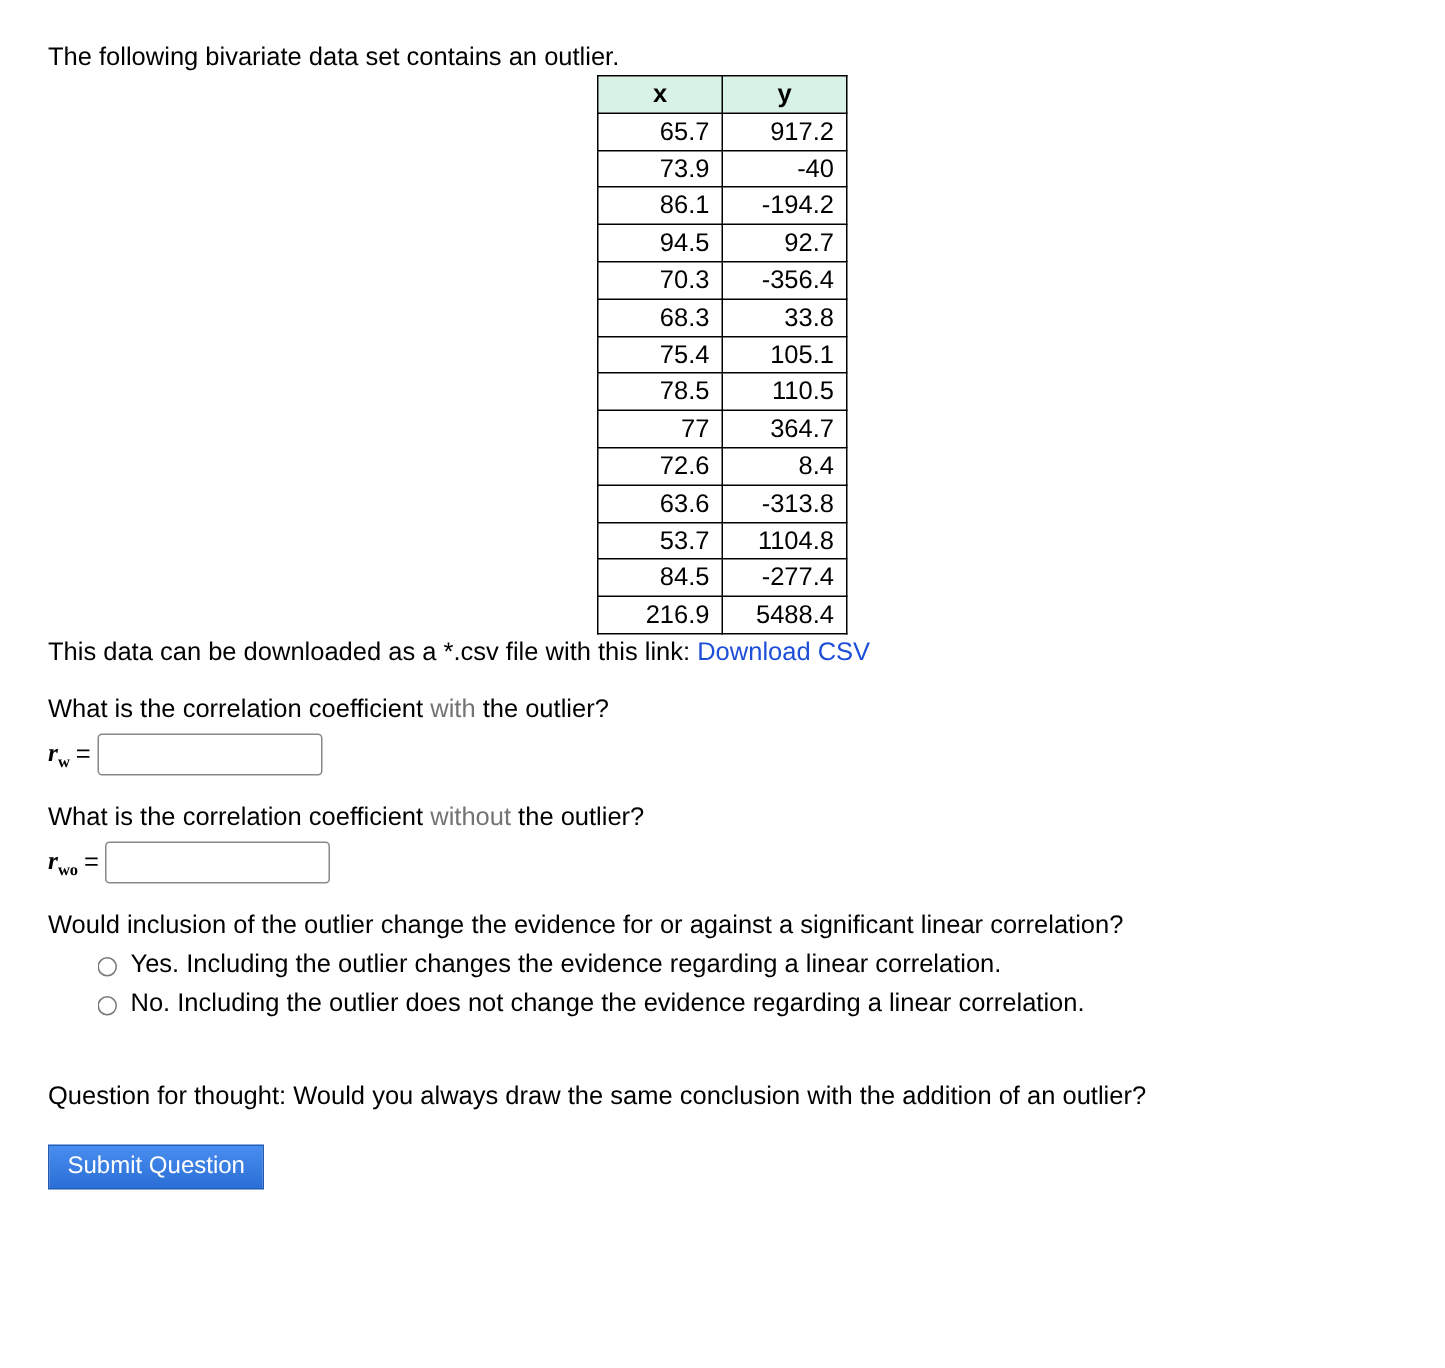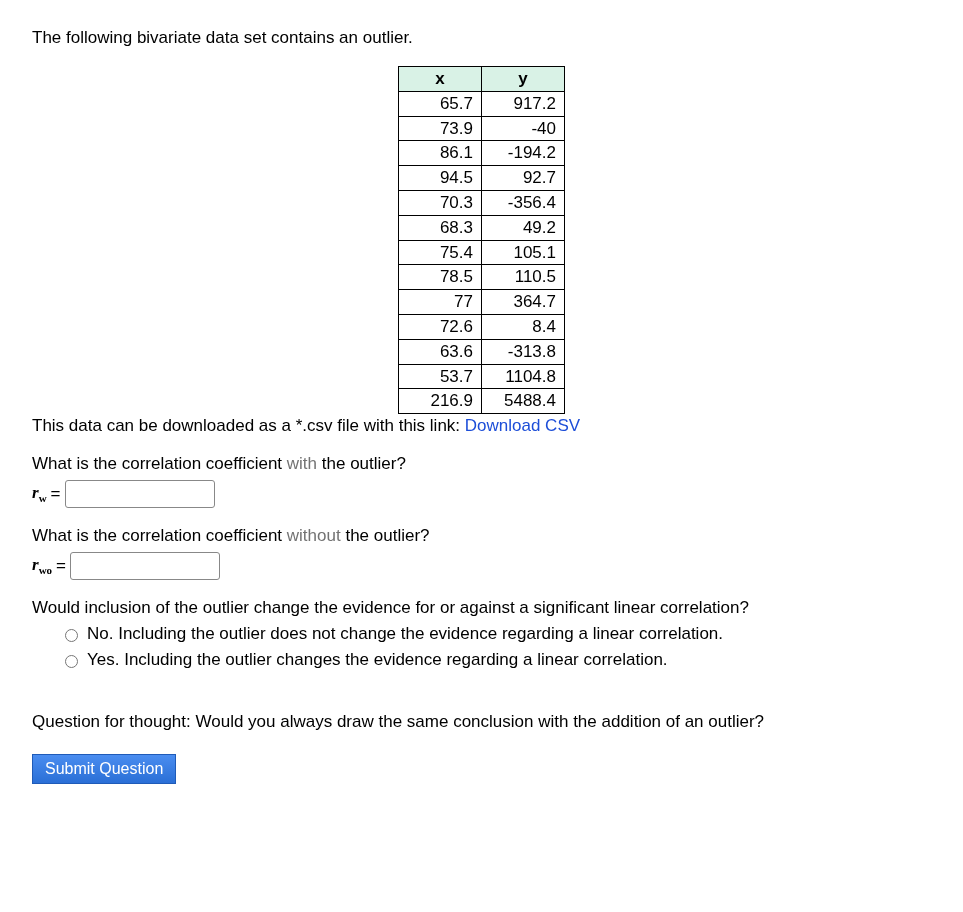--- a/index.html
+++ b/index.html
@@ -4,21 +4,21 @@
 <style>
   body {
     font-family: "Lucida Grande", "Segoe UI", Verdana, sans-serif;
     font-size: 17px;
     color: #000;
     margin: 0;
     padding: 28px 32px;
     width: 963px;
     box-sizing: border-box;
   }
-  .intro { margin-bottom: 18px; }
+  .intro { margin-bottom: 2px; }
   table.data {
     border-collapse: collapse;
     margin: 2px auto 0 auto;
   }
   table.data th, table.data td {
     border: 1px solid #000;
     padding: 0 8px;
     text-align: right;
     font-size: 17px;
     line-height: 1.4;
@@ -92,21 +92,21 @@
       <tr>
         <td>94.5</td>
         <td>92.7</td>
       </tr>
       <tr>
         <td>70.3</td>
         <td>-356.4</td>
       </tr>
       <tr>
         <td>68.3</td>
-        <td>49.2</td>
+        <td>33.8</td>
       </tr>
       <tr>
         <td>75.4</td>
         <td>105.1</td>
       </tr>
       <tr>
         <td>78.5</td>
         <td>110.5</td>
       </tr>
       <tr>
@@ -117,20 +117,24 @@
         <td>72.6</td>
         <td>8.4</td>
       </tr>
       <tr>
         <td>63.6</td>
         <td>-313.8</td>
       </tr>
       <tr>
         <td>53.7</td>
         <td>1104.8</td>
+      </tr>
+      <tr>
+        <td>84.5</td>
+        <td>-277.4</td>
       </tr>
       <tr>
         <td>216.9</td>
         <td>5488.4</td>
       </tr>
     </tbody>
 </table>
 
 <div class="download-line">
   <span>This data can be downloaded as a *.csv file with this link:  </span>
@@ -153,25 +157,25 @@
     <span> = </span>
     <input type="text" class="ans" style="">
   </div>
 </div>
 
 <div class="block">
   <div>Would inclusion of the outlier change the evidence for or against a significant linear correlation?</div>
   <div class="radio-group">
     <div class="radio-row">
       <input type="radio" name="evidence" style="">
-      <span>No. Including the outlier does not change the evidence regarding a linear correlation.</span>
+      <span>Yes. Including the outlier changes the evidence regarding a linear correlation.</span>
     </div>
     <div class="radio-row">
       <input type="radio" name="evidence" style="">
-      <span>Yes. Including the outlier changes the evidence regarding a linear correlation.</span>
+      <span>No. Including the outlier does not change the evidence regarding a linear correlation.</span>
     </div>
   </div>
 </div>
 
 <div class="thought">Question for thought: Would you always draw the same conclusion with the addition of an outlier?</div>
 
 <button class="submit">Submit Question</button>
 
 
 

